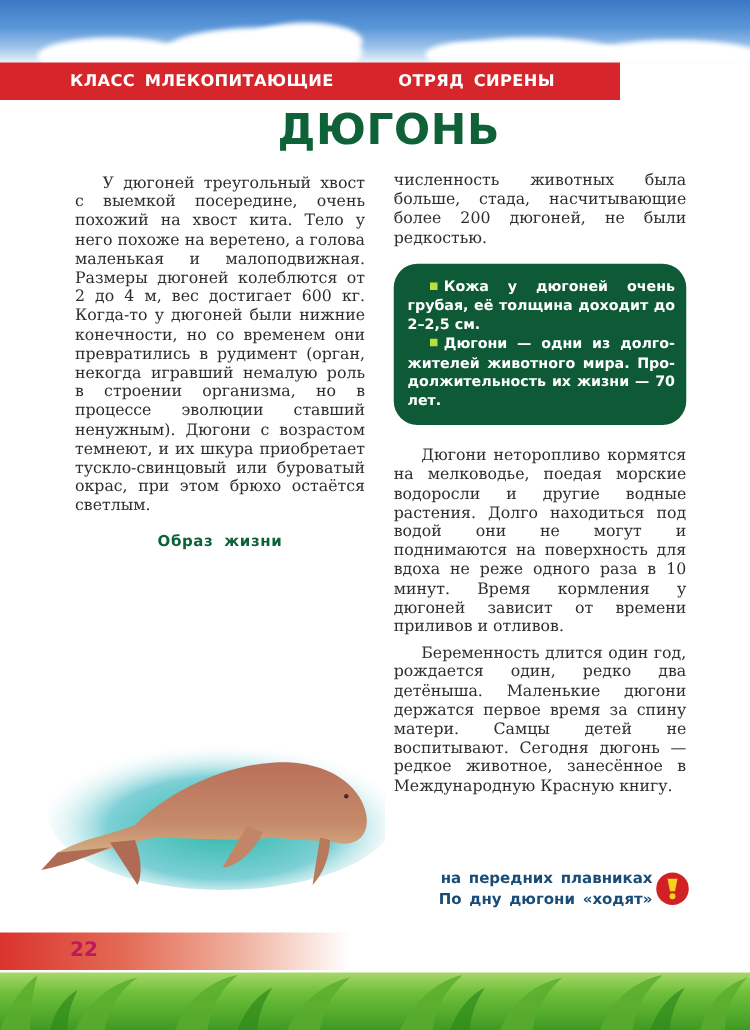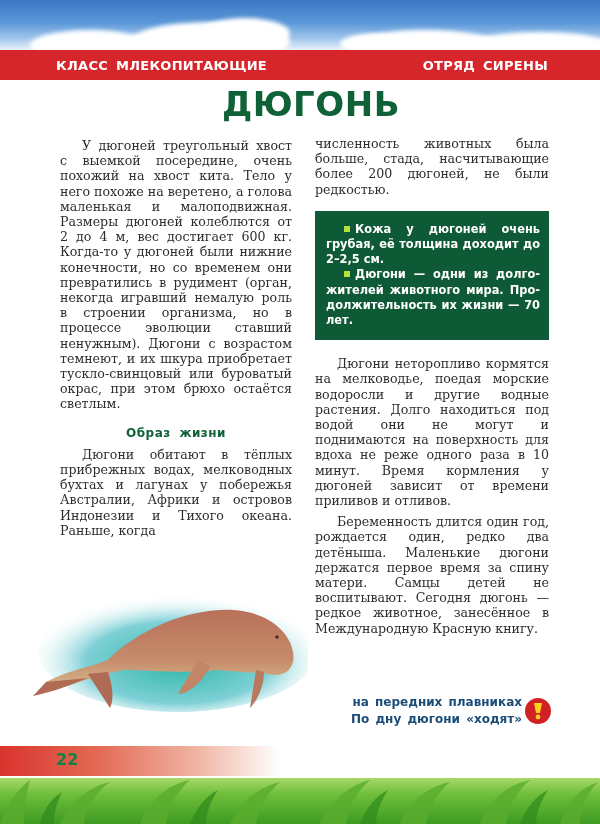--- a/index.html
+++ b/index.html
@@ -7,21 +7,21 @@
   body { position: relative; font-family: "DejaVu Serif", serif; color: #2b2b2b; }
 
   .sky {
     position: absolute; left: 0; top: 0; width: 600px; height: 50px;
     background: linear-gradient(180deg, #3a78c4 0%, #5b97d8 45%, #9cc3ea 75%, #e8f1fa 100%);
     overflow: hidden;
   }
   .cloud { position: absolute; background: #ffffff; border-radius: 50%; filter: blur(2px); }
 
   .header-band {
-    position: absolute; left: 0; top: 50px; width: 600px; height: 30px;
+    position: absolute; left: 0; top: 50px; width: 496px; height: 30px;
     background: #d7262b;
     display: flex; align-items: center; justify-content: space-between;
     padding: 0 52px 0 56px;
   }
   .header-band span {
     font-family: "DejaVu Sans", sans-serif; font-weight: bold; color: #ffffff;
     font-size: 13px; letter-spacing: 0.3px; word-spacing: 3px;
   }
 
   .title {
@@ -41,21 +41,21 @@
   .subhead {
     font-family: "DejaVu Sans", sans-serif; font-weight: bold; font-size: 12px;
     color: #0f6238; text-align: center; margin: 14px 0 6px 0; letter-spacing: 0.5px;
     word-spacing: 4px;
   }
 
   .factbox {
     background: #0f5a36; color: #ffffff;
     font-family: "DejaVu Sans", sans-serif; font-weight: bold;
     font-size: 11.4px; line-height: 15.2px; text-align: justify;
-    padding: 11px 9px 12px 11px; margin: 14px 0 16px 0;
+    padding: 11px 9px 12px 11px; margin: 14px 0 16px 0; border-radius: 19px;
   }
   .factbox p { text-indent: 18px; }
   .bullet {
     display: inline-block; width: 6px; height: 6px; background: #b8e03a;
     margin-right: 5px; vertical-align: 1px;
   }
 
   .right-p2 { margin-top: 0; }
   .right-p3 { margin-top: 6px; }
 
@@ -73,21 +73,21 @@
     border-radius: 50%; background: #d22027;
     display: flex; align-items: center; justify-content: center;
   }
 
   .page-band {
     position: absolute; left: 0; top: 746px; width: 280px; height: 30px;
     background: linear-gradient(90deg, #d9342e 0%, #e36a55 35%, #f0b4a2 70%, rgba(255,255,255,0) 100%);
   }
   .page-number {
     position: absolute; left: 56px; top: 750px;
-    font-family: "DejaVu Sans", sans-serif; font-weight: bold; font-size: 16px; color: #15803d;
+    font-family: "DejaVu Sans", sans-serif; font-weight: bold; font-size: 16px; color: #be185d;
   }
 
   .grass {
     position: absolute; left: 0; top: 778px; width: 600px; height: 46px;
     background: linear-gradient(180deg, #a8d86a 0%, #6fbf3a 35%, #3e9a22 100%);
   }
 </style>
 </head>
 <body>
 
@@ -103,21 +103,20 @@
 <div class="header-band">
   <span>КЛАСС  МЛЕКОПИТАЮЩИЕ</span>
   <span>ОТРЯД  СИРЕНЫ</span>
 </div>
 
 <div class="title">ДЮГОНЬ</div>
 
 <div class="col col-left">
   <p>У дюгоней треугольный хвост с выемкой посередине, очень похожий на хвост кита. Тело у него похоже на вере­тено, а голова маленькая и малоподвижная. Размеры дюго­ней колеблются от 2 до 4 м, вес достигает 600 кг. Когда-то у дюгоней были нижние ко­нечности, но со временем они превратились в рудимент (ор­ган, некогда игравший нема­лую роль в строении организ­ма, но в процессе эволюции ставший ненужным). Дюгони с возрастом темнеют, и их шку­ра приобретает тускло-свин­цовый или буроватый окрас, при этом брюхо остаётся свет­лым.</p>
   <div class="subhead">Образ жизни</div>
-  <p>Дюгони обитают в тёплых прибрежных водах, мелковод­ных бухтах и лагунах у по­бережья Австралии, Африки и островов Индонезии и Ти­хого океана. Раньше, когда</p>
 </div>
 
 <div class="col col-right">
   <div style="text-align:justify;">численность животных была больше, стада, насчитывающие более 200 дюгоней, не были редкостью.</div>
 
   <div class="factbox">
     <p><span class="bullet"></span><span>Кожа у дюгоней очень грубая, её толщина доходит до 2–2,5 см.</span></p>
     <p><span class="bullet"></span><span>Дюгони — одни из долго­жителей животного мира. Про­должительность их жизни — 70 лет.</span></p>
   </div>
 

